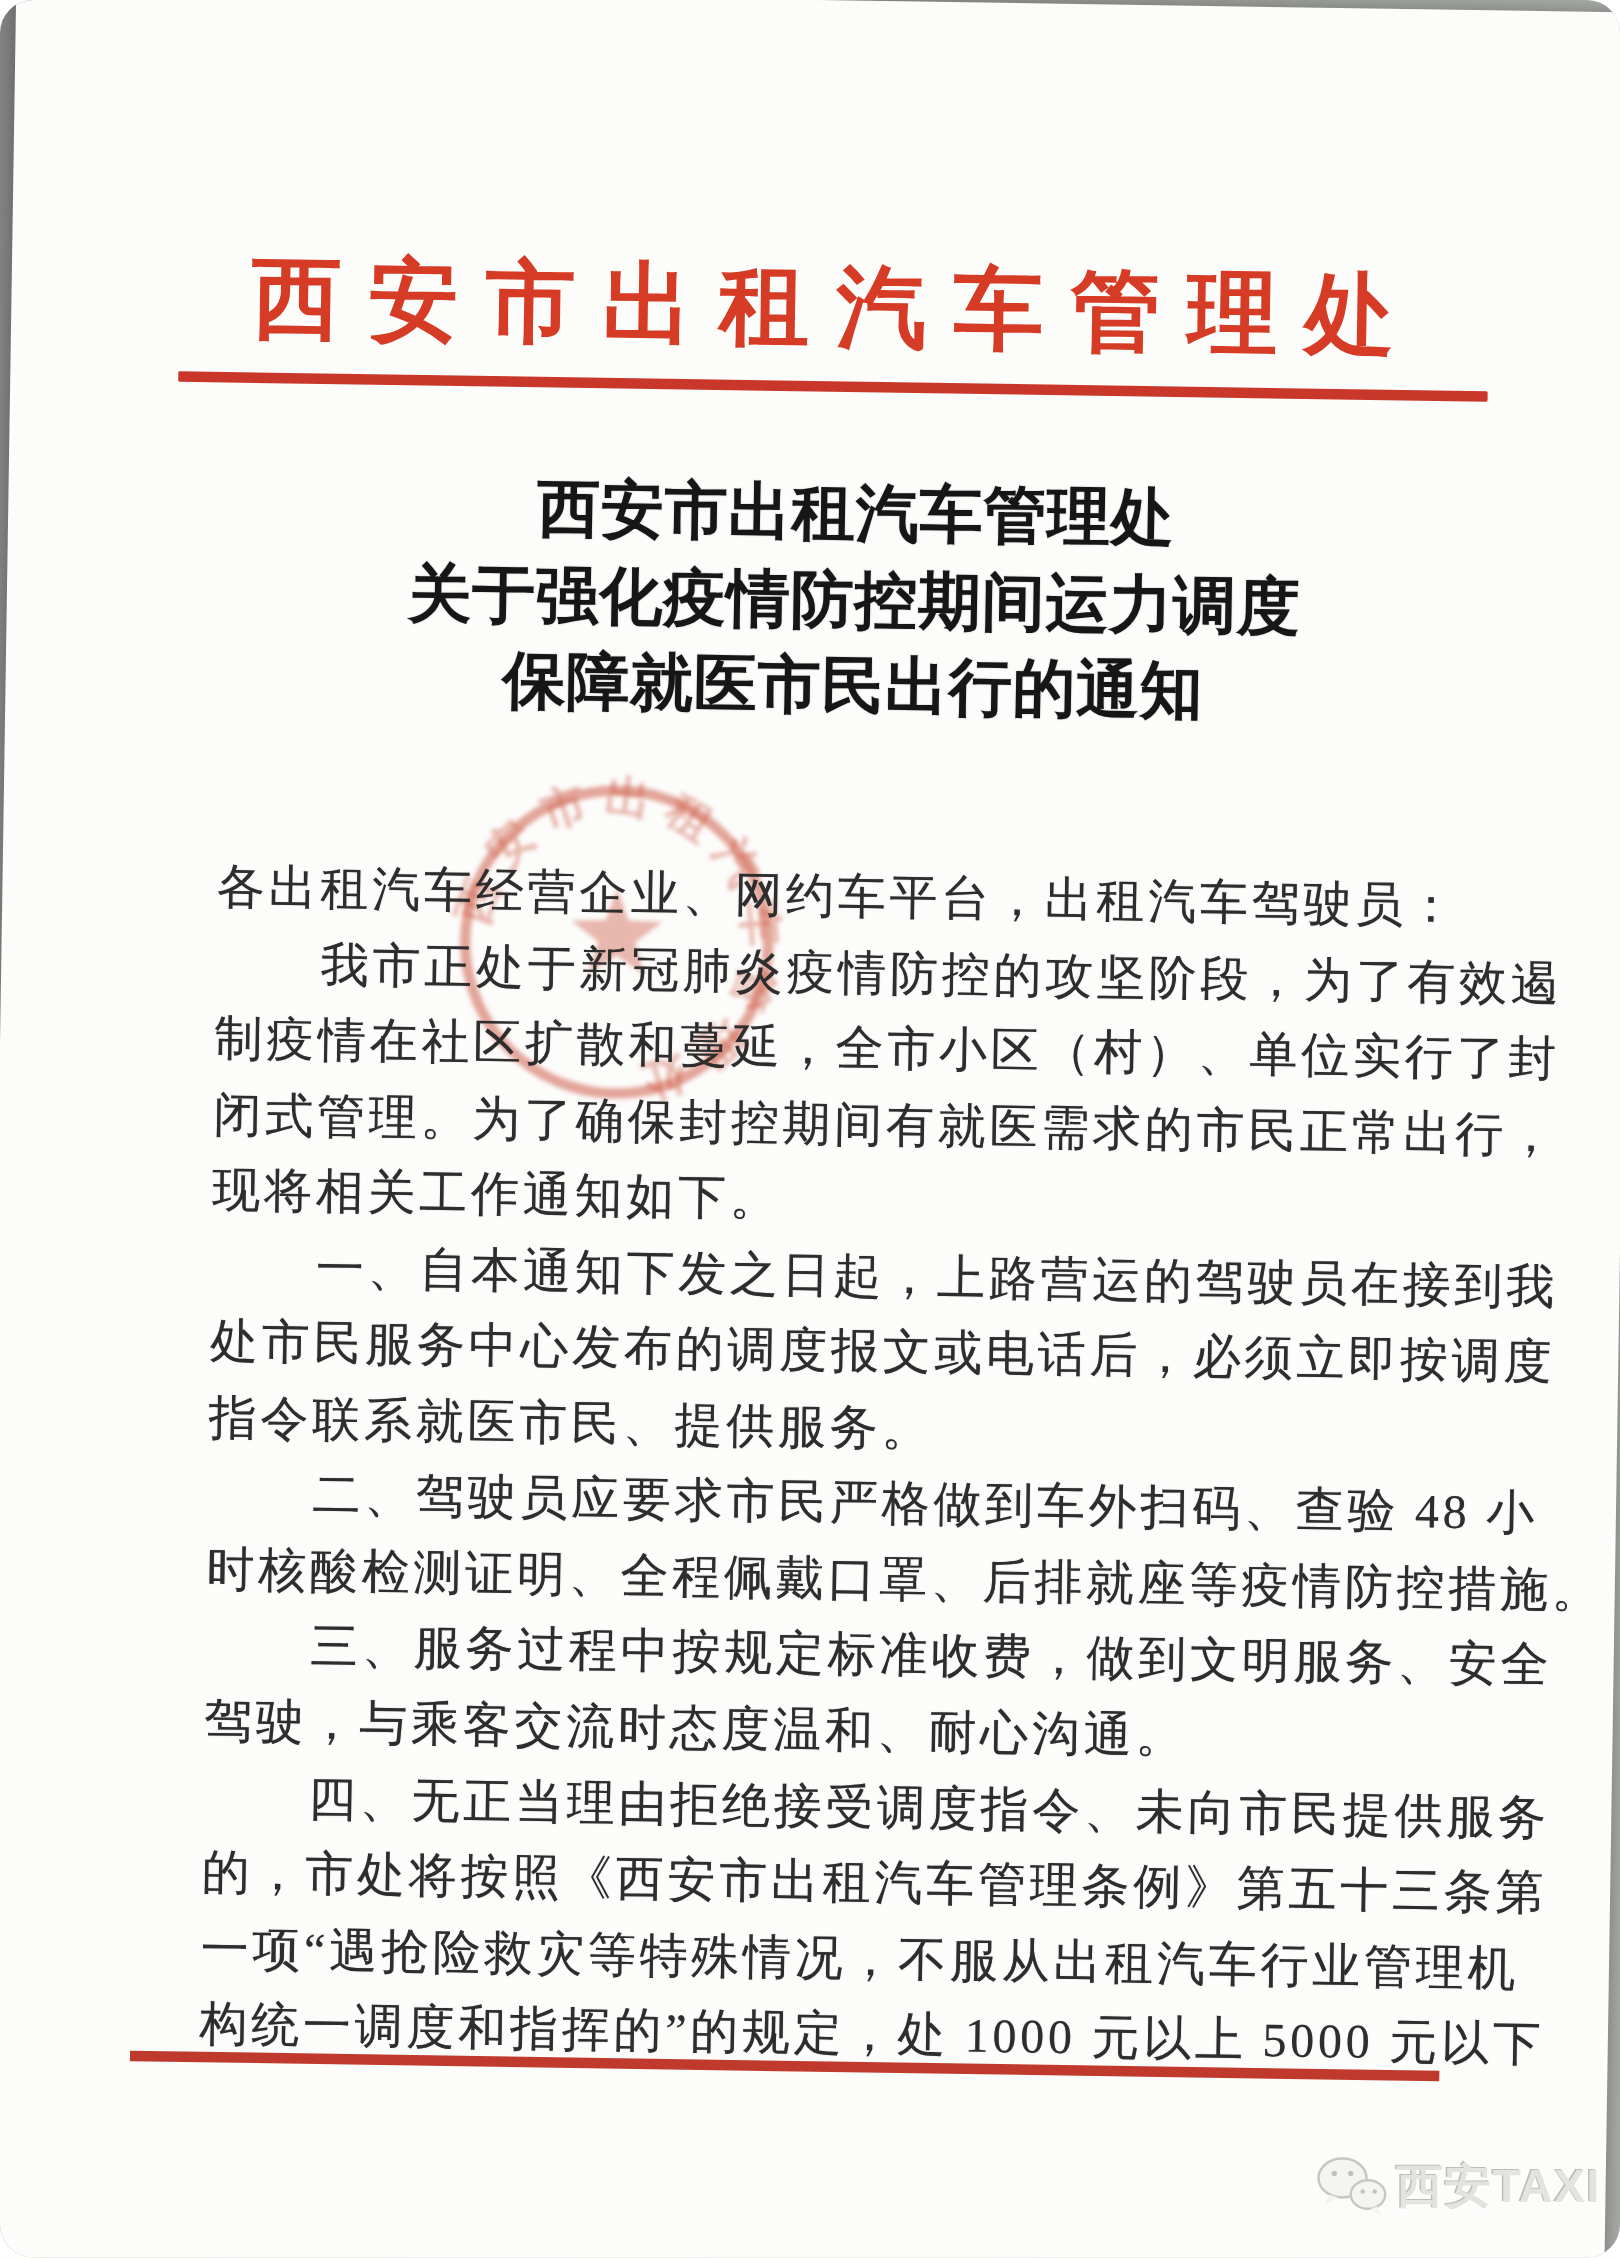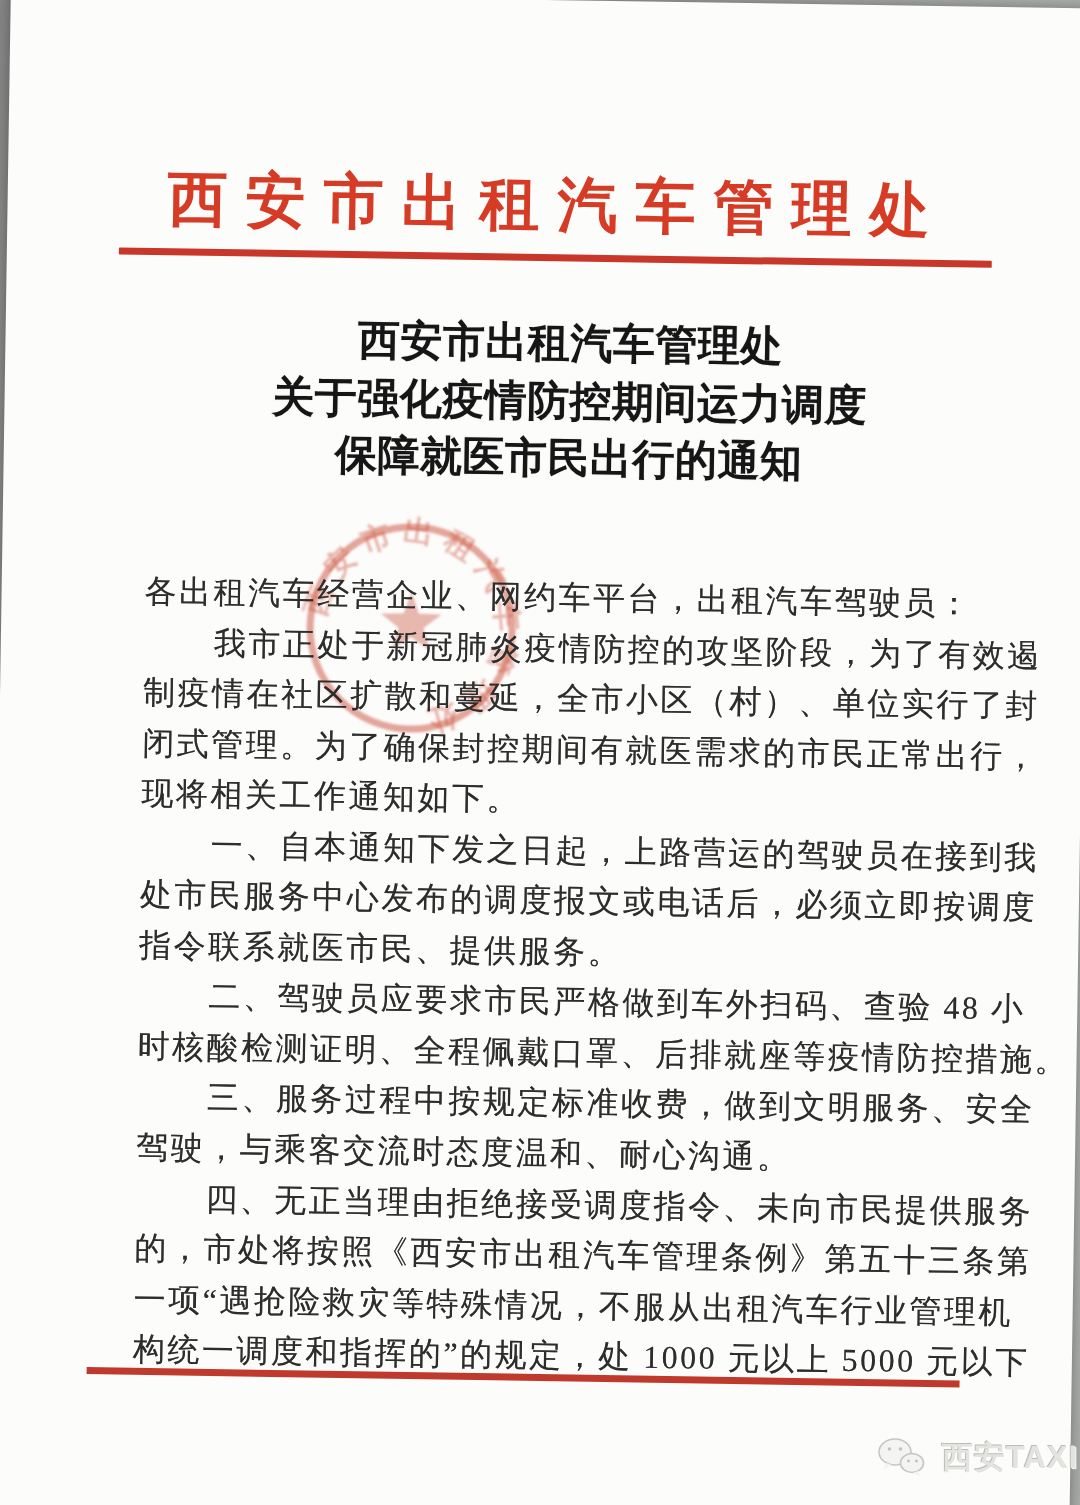--- a/index.html
+++ b/index.html
@@ -10,20 +10,21 @@
     --title-ink:#161616;
     --seal-red:#cb503a;
   }
   html,body{margin:0;padding:0;}
   body{font-family:"Liberation Serif","DejaVu Serif",serif;}
   .stage{
     position:relative;
     width:1080px;height:1505px;
     overflow:hidden;
     background:linear-gradient(115deg,#858585 0%,#9c9e9b 35%,#b2b7b2 70%,#a9aca8 100%);
+    border-radius:22px;
   }
   .paper{
     position:absolute;left:0;top:0;
     width:1082px;height:1560px;
     background:#fcfcfb;
     transform:rotate(0.88deg);
     transform-origin:540px 700px;
     box-shadow:0 0 14px rgba(0,0,0,0.35);
   }
   .letterhead{
@@ -64,21 +65,21 @@
   }
   .bline{height:50.55px;}
   .bline.indent{text-indent:70px;}
   .bottom-rule{
     position:absolute;left:97px;top:1374px;
     width:873px;height:7px;
     background:var(--rule-red-bottom);
   }
   .watermark{
     position:absolute;left:876px;top:1436px;
-    display:flex;align-items:center;gap:16px;
+    display:flex;align-items:center;gap:5px;
     font-family:"Liberation Sans","DejaVu Sans",sans-serif;
     font-size:31px;font-weight:bold;
     color:#e3e3e0;
     text-shadow:-1px -1px 0 #bcbcba, 1px 1px 1px #ffffff;
     letter-spacing:1px;
     white-space:nowrap;
   }
   .wm-icon{flex:0 0 auto;}
 </style>
 </head>

